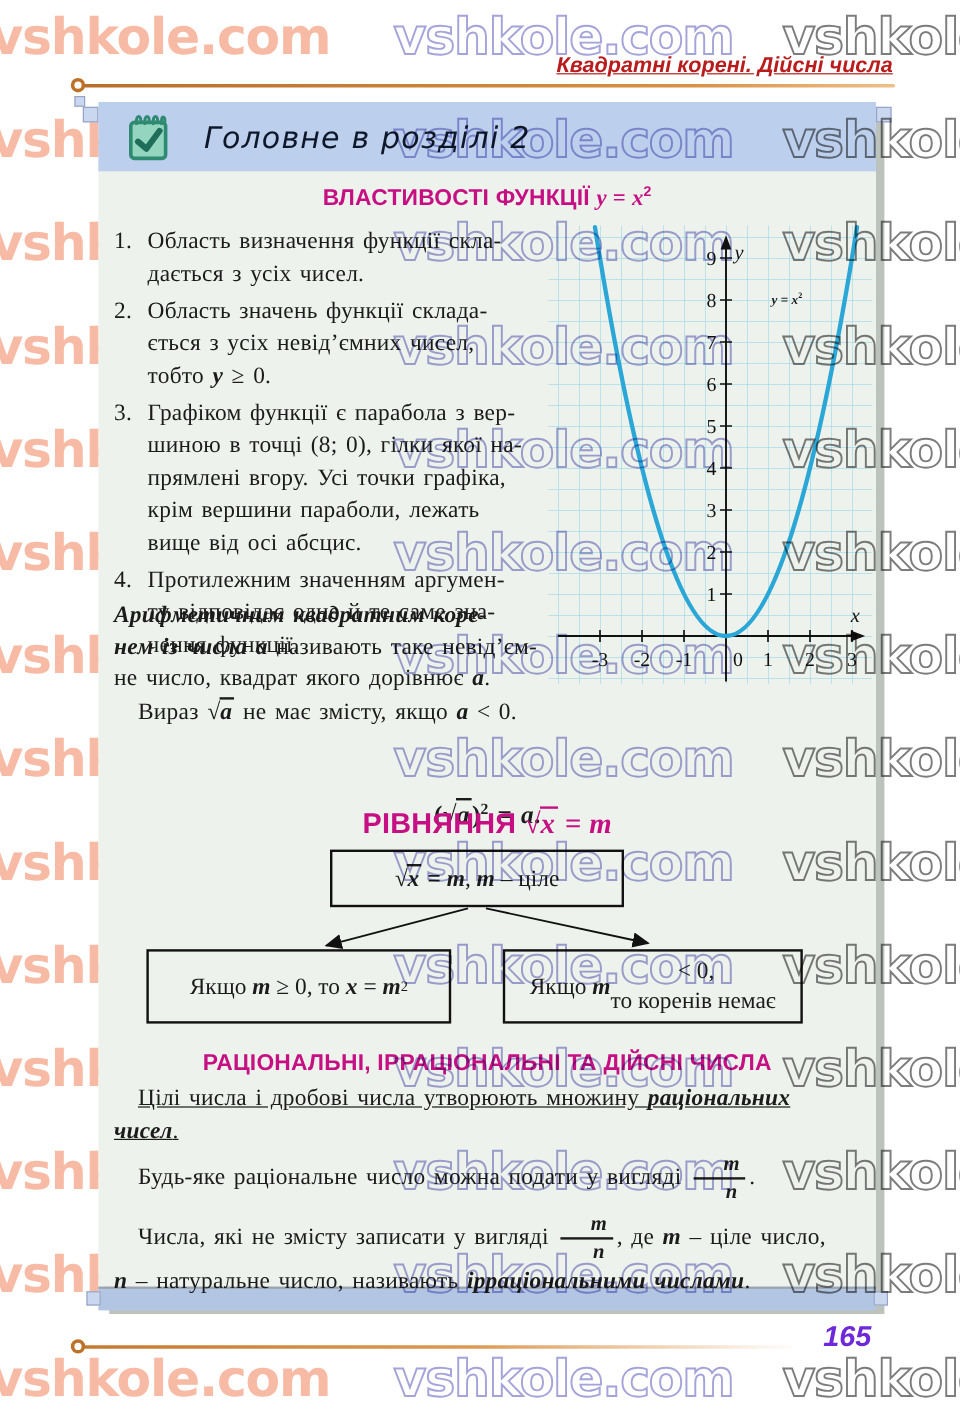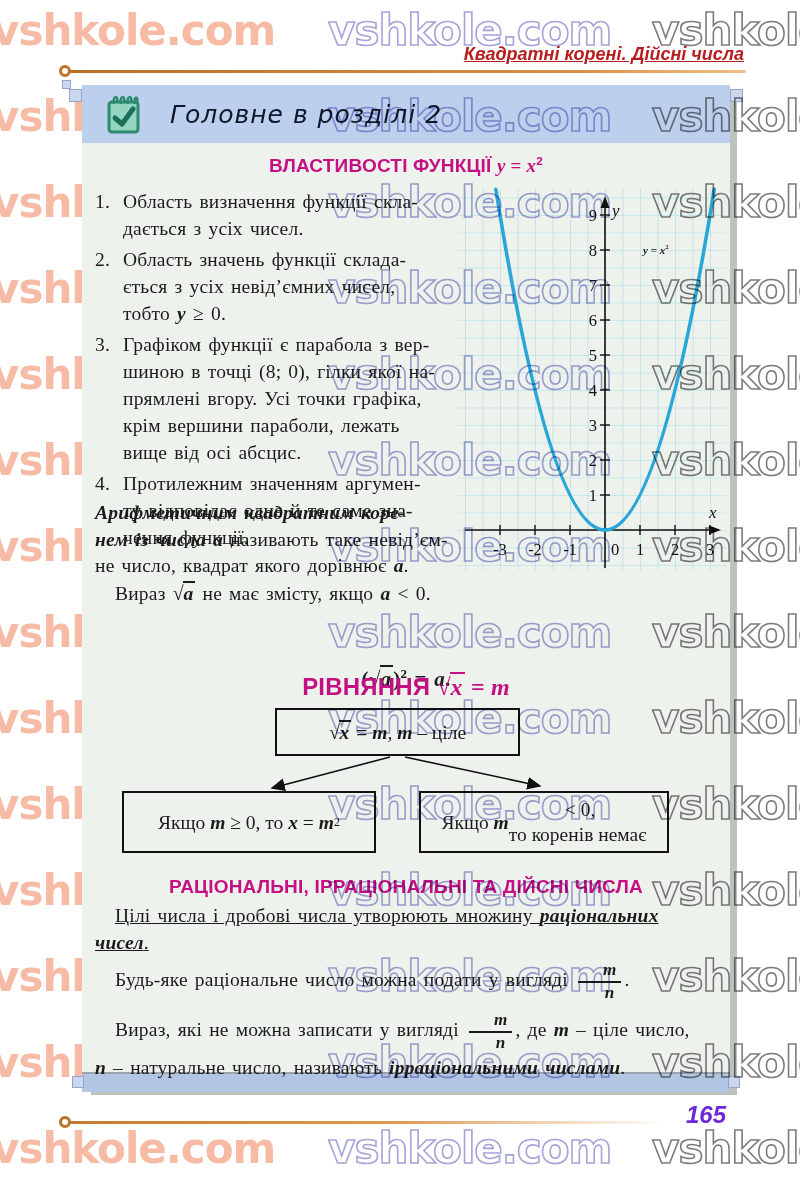--- a/index.html
+++ b/index.html
@@ -252,21 +252,21 @@
       <line x1="323" y1="2" x2="458" y2="31" stroke="#111" stroke-width="1.6" marker-end="url(#ah)"></line>
     </svg>
     <div class="flow-box fb-left runs"><span class="rs-n">Якщо </span><span class="rs-bi">m</span><span class="rs-n"> ≥ 0, то </span><span class="rs-bi">x</span><span class="rs-n"> = </span><span class="rs-bi">m</span><sup class="sup">2</sup></div>
     <div class="flow-box fb-right runs"><span class="rs-n">Якщо </span><span class="rs-bi">m</span><span class="rs-n"> &lt; 0,
 то коренів немає</span></div>
 
     <div class="mag-heading centered" style="top:733px;">РАЦІОНАЛЬНІ, ІРРАЦІОНАЛЬНІ ТА ДІЙСНІ ЧИСЛА</div>
     <div class="body-p runs indent" style="left:13px; top:759px; width:628px;text-decoration:underline;"><span class="rs-n">Цілі числа і дробові числа утворюють множину </span><span class="rs-bi">раціональних
 чисел</span><span class="rs-n">.</span></div>
     <div class="body-p runs indent" style="left:13px; top:818px; width:628px;"><span class="rs-n">Будь-яке раціональне число можна подати у вигляді </span><span class="frac bi"><span class="fnum">m</span><span class="fden">n</span></span><span class="rs-n">.</span></div>
-    <div class="body-p runs indent" style="left:13px; top:868px; width:632px; line-height:29px;"><span class="rs-n">Вираз, які не можна записати у вигляді </span><span class="frac bi"><span class="fnum">m</span><span class="fden">n</span></span><span class="rs-n">, де </span><span class="rs-bi">m</span><span class="rs-n"> – ціле число,
+    <div class="body-p runs indent" style="left:13px; top:868px; width:632px; line-height:29px;"><span class="rs-n">Числа, які не змісту записати у вигляді </span><span class="frac bi"><span class="fnum">m</span><span class="fden">n</span></span><span class="rs-n">, де </span><span class="rs-bi">m</span><span class="rs-n"> – ціле число,
 </span><span class="rs-bi">n</span><span class="rs-n"> – натуральне число, називають </span><span class="rs-bi">ірраціональними числами</span><span class="rs-n">.</span></div>
   </div>
 
   <div class="band"></div>
 </div>
 
 <div class="rule-bottom"></div>
 <div class="ring ring-bottom"></div>
 <div class="page-number">165</div>
 

